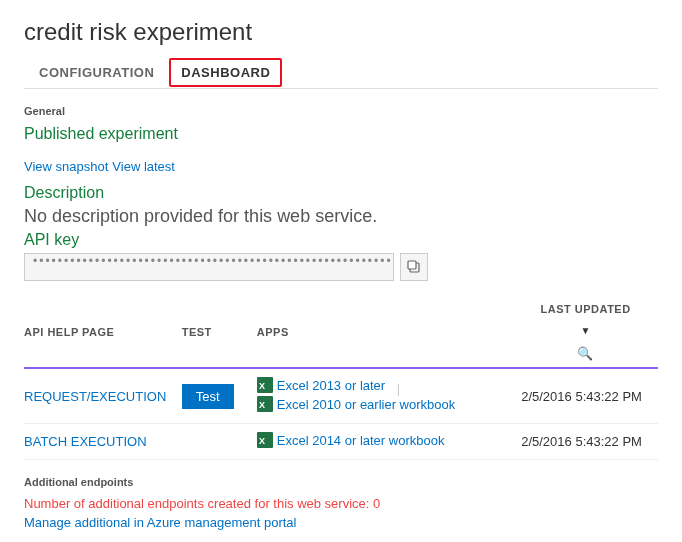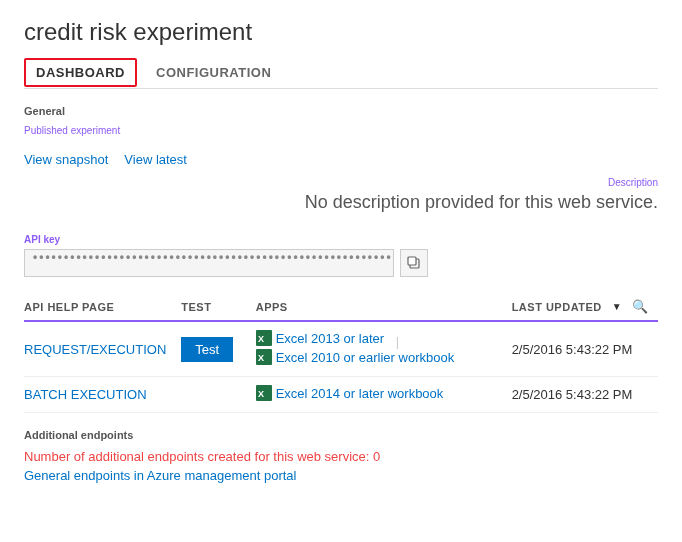--- a/index.html
+++ b/index.html
@@ -44,22 +44,22 @@
       background: #fff;
       padding: 6px 12px;
     }
     .section-label {
       font-size: 11px;
       font-weight: 600;
       color: #555;
       margin-bottom: 8px;
     }
     .subsection-label {
-      font-size: 10px;
-      color: #8b5cf6;
+      font-size: 16px;
+      color: #15803d;
       margin-bottom: 4px;
     }
     .link {
       color: #0072c6;
       text-decoration: none;
       cursor: pointer;
       font-size: 13px;
     }
     .description-text {
       color: #555;
@@ -112,20 +112,21 @@
       font-weight: 700;
       color: #555;
       padding: 6px 8px 6px 0;
       text-transform: uppercase;
       letter-spacing: 0.5px;
     }
     .th-last-updated {
       display: flex;
       align-items: center;
       gap: 10px;
+      flex-direction: column;
     }
     .sort-icon {
       font-size: 10px;
       color: #333;
     }
     .search-icon-th {
       float: right;
       font-size: 13px;
       color: #555;
       cursor: pointer;
@@ -174,45 +175,45 @@
     .col-last { width: 160px; }
   </style>
 </head>
 <body>
 
 <div class="page-container">
 
   <h1 class="page-title">credit risk experiment</h1>
 
   <div class="tab-bar">
+    <div class="tab">
+      <span>CONFIGURATION</span>
+    </div>
     <div class="tab active" style="border:2px solid #e81123; border-radius:2px; padding:5px 10px; margin-right:4px;">
       <span>DASHBOARD</span>
     </div>
-    <div class="tab">
-      <span>CONFIGURATION</span>
-    </div>
   </div>
 
   <div class="section-block">
     <div class="section-label">General</div>
 
     <div style="margin-bottom:10px;">
       <div class="subsection-label">Published experiment</div>
-      <div style="display:flex; gap:16px; margin-top:16px;">
+      <div style="display:flex; gap:4px; margin-top:16px;">
         <a class="link">View snapshot</a>
         <a class="link">View latest</a>
       </div>
     </div>
 
-    <div style="margin-bottom:21px;text-align:right;">
+    <div style="margin-bottom:4px;">
       <div class="subsection-label">Description</div>
       <div class="description-text">No description provided for this web service.</div>
     </div>
 
-    <div style="margin-bottom:10px;font-weight:bold;">
+    <div style="margin-bottom:10px;">
       <div class="subsection-label">API key</div>
       <div class="api-key-row">
         <div class="api-key-input">
           <span style="font-size:12px; color:#888; letter-spacing:2px;">••••••••••••••••••••••••••••••••••••••••••••••••••••••••••••••••••••••••</span>
         </div>
         <button class="copy-btn" title="Copy">
           <svg width="14" height="14" viewBox="0 0 14 14" fill="none" xmlns="http://www.w3.org/2000/svg">
             <rect x="3" y="3" width="9" height="9" rx="1" stroke="#666" stroke-width="1.2" fill="none"></rect>
             <rect x="1" y="1" width="8" height="8" rx="1" stroke="#666" stroke-width="1.2" fill="white"></rect>
           </svg>
@@ -288,16 +289,16 @@
           </td>
           <td>2/5/2016 5:43:22 PM</td>
         </tr>
       </tbody>
     </table>
   </div>
 
   <div class="section-block">
     <div class="section-label">Additional endpoints</div>
     <div class="additional-endpoints-text">Number of additional endpoints created for this web service: 0</div>
-    <a class="link">General endpoints in Azure management portal</a>
+    <a class="link">Manage additional in Azure management portal</a>
   </div>
 
 </div>
 
 </body></html>

